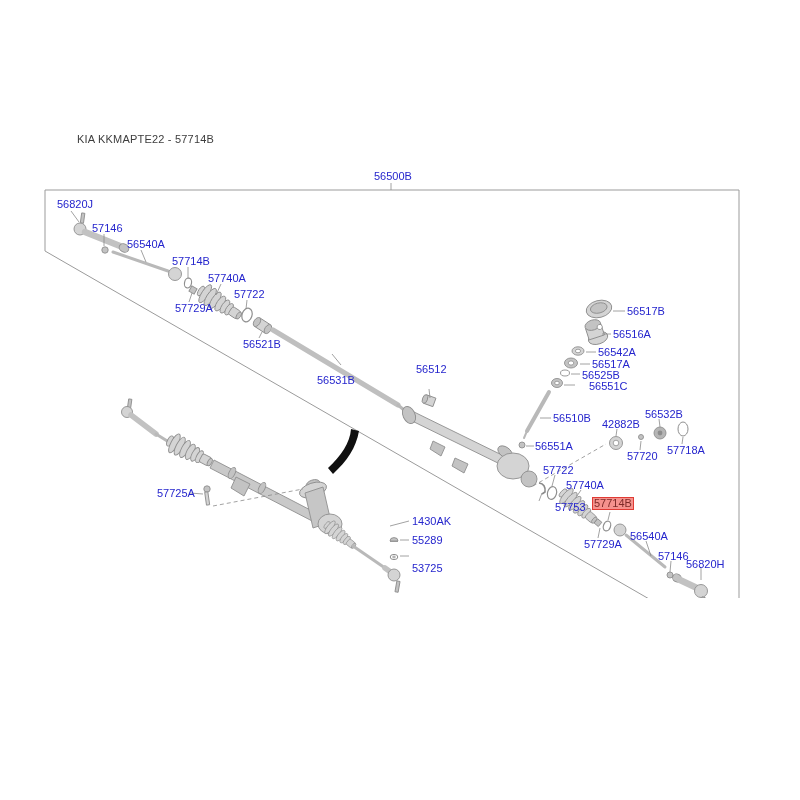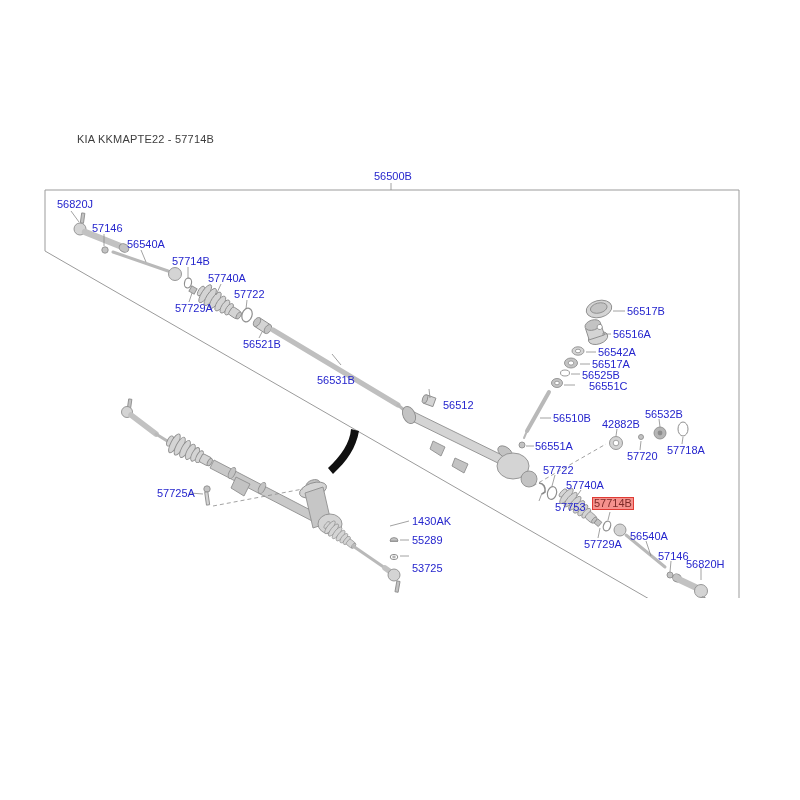--- a/index.html
+++ b/index.html
@@ -232,21 +232,21 @@
       <div class="part-label" style="left: 374px; top: 171px;">56500B</div>
       <div class="part-label" style="left: 57px; top: 199px;">56820J</div>
       <div class="part-label" style="left: 92px; top: 223px;">57146</div>
       <div class="part-label" style="left: 127px; top: 239px;">56540A</div>
       <div class="part-label" style="left: 172px; top: 256px;">57714B</div>
       <div class="part-label" style="left: 208px; top: 273px;">57740A</div>
       <div class="part-label" style="left: 234px; top: 289px;">57722</div>
       <div class="part-label" style="left: 175px; top: 303px;">57729A</div>
       <div class="part-label" style="left: 243px; top: 339px;">56521B</div>
       <div class="part-label" style="left: 317px; top: 343px; margin-top: 32px;">56531B</div>
-      <div class="part-label" style="left: 416px; top: 400px; margin-left: 27px;">56512</div>
+      <div class="part-label" style="left: 416px; top: 364px;">56512</div>
       <div class="part-label" style="left: 627px; top: 306px;">56517B</div>
       <div class="part-label" style="left: 613px; top: 329px;">56516A</div>
       <div class="part-label" style="left: 598px; top: 347px;">56542A</div>
       <div class="part-label" style="left: 592px; top: 359px;">56517A</div>
       <div class="part-label" style="left: 582px; top: 370px;">56525B</div>
       <div class="part-label" style="left: 577px; top: 381px; margin-left: 12px;">56551C</div>
       <div class="part-label" style="left: 553px; top: 413px;">56510B</div>
       <div class="part-label" style="left: 535px; top: 441px;">56551A</div>
       <div class="part-label" style="left: 645px; top: 409px;">56532B</div>
       <div class="part-label" style="left: 602px; top: 419px;">42882B</div>

